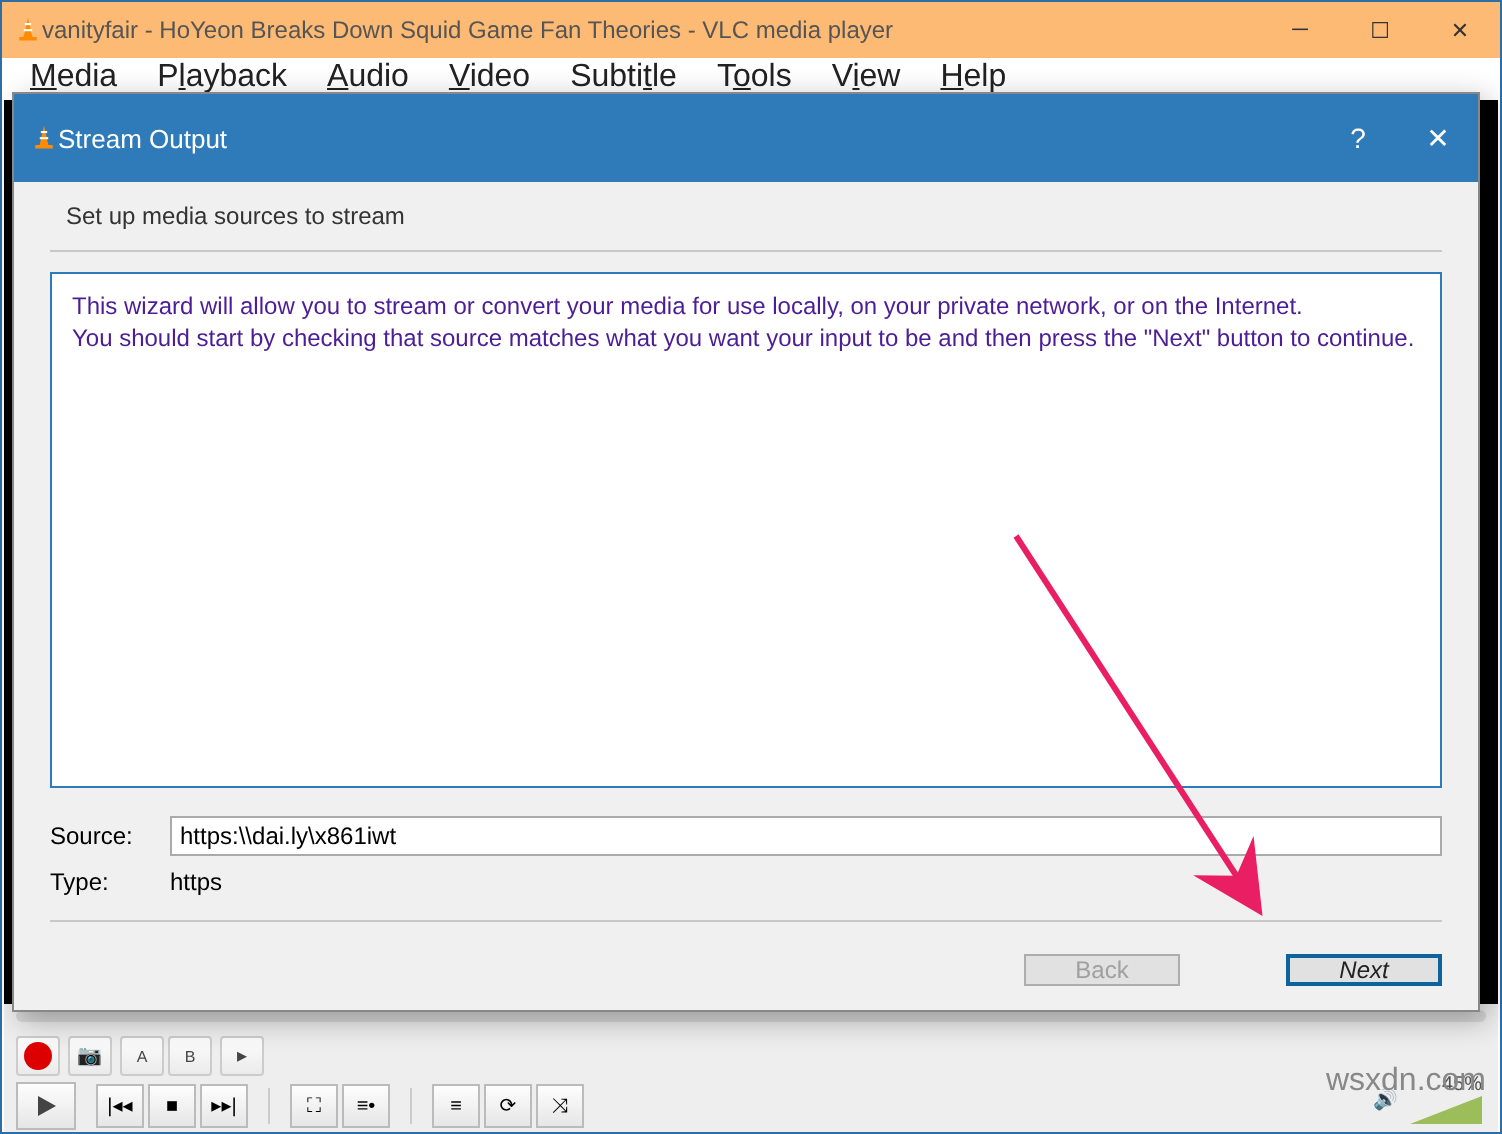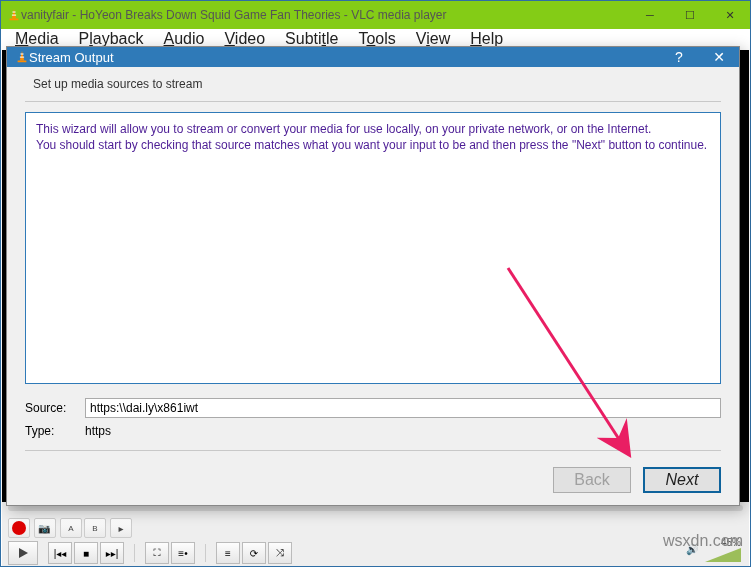--- a/index.html
+++ b/index.html
@@ -1,20 +1,20 @@
 <!DOCTYPE html>
 <html><head>
 <meta charset="utf-8">
 <style>
 * { box-sizing: border-box; font-family: "Segoe UI", Tahoma, sans-serif; }
 body { margin: 0; width: 751px; height: 567px; background: #f0f0f0; overflow: hidden; position: relative; }
 
 
 .vlc-window { position: absolute; top: 0; left: 0; width: 751px; height: 567px; background: #fff; border: 1px solid #2f6ea5; }
-.vlc-titlebar { height: 28px; background: #84cc16; display: flex; align-items: center; padding: 0 0 0 6px; font-size: 12px; color: #555; }
+.vlc-titlebar { height: 28px; background: #fdba74; display: flex; align-items: center; padding: 0 0 0 6px; font-size: 12px; color: #555; }
 .vlc-titlebar .title { flex: 1; }
 .winctrl { width: 40px; height: 28px; display: flex; align-items: center; justify-content: center; color: #333; font-size: 11px; }
 
 .menubar { height: 20px; display: flex; padding: 0 4px; font-size: 16px; color: #222; align-items: center; gap: 0; }
 .menubar span { padding: 2px 10px; }
 .menubar span u { text-decoration: underline; }
 
 .video-area { position: absolute; top: 49px; left: 1px; right: 1px; bottom: 64px; background: #000; }
 
 .bottom-bar { position: absolute; bottom: 0; left: 1px; right: 1px; height: 64px; background: #eeeeee; }
@@ -27,32 +27,32 @@
 .toolbar3 { height: 26px; display: flex; align-items: center; padding: 2px 6px; gap: 10px; }
 .bigplay { width: 30px; height: 24px; border: 1px solid #bbb; background: linear-gradient(#fdfdfd,#e6e6e6); display: flex; align-items: center; justify-content: center; }
 .bigplay svg { width: 12px; height: 12px; }
 .ctrl-btn { width: 24px; height: 22px; border: 1px solid #bbb; background: linear-gradient(#fdfdfd,#e6e6e6); display: flex; align-items: center; justify-content: center; font-size: 10px; }
 .sep { width: 1px; height: 18px; background: #ccc; }
 .status-right { position: absolute; right: 8px; bottom: 4px; display: flex; align-items: center; gap: 6px; font-size: 10px; color: #555; }
 .vol-tri { width: 0; height: 0; border-right: 36px solid #9cbe5a; border-bottom: 0; border-top: 14px solid transparent; position: relative; }
 
 
 .dialog { position: absolute; top: 46px; left: 6px; width: 734px; height: 460px; background: #f0f0f0; border: 1px solid #888; box-shadow: 4px 4px 14px rgba(0,0,0,.3); display: flex; flex-direction: column; }
-.dlg-titlebar { height: 20px; background: #2f7ab8; color: #fff; display: flex; align-items: center; padding: 0 0 0 8px; font-size: 13px; }
+.dlg-titlebar { height: 44px; background: #2f7ab8; color: #fff; display: flex; align-items: center; padding: 0 0 0 8px; font-size: 13px; }
 .dlg-titlebar .title { flex: 1; }
 .dlg-winctrl { width: 40px; height: 28px; display: flex; align-items: center; justify-content: center; color: #fff; font-size: 14px; font-weight: 400; }
 .dlg-body { flex: 1; padding: 10px 18px 12px 18px; display: flex; flex-direction: column; }
 .dlg-heading { font-size: 13px; font-weight: 600; color: #000; margin-bottom: 2px; }
 .dlg-sub { font-size: 12px; color: #333; margin-bottom: 6px; padding-left: 8px; }
 .hr { height: 1px; background: #c8c8c8; margin: 4px 0 10px 0; }
 .wizard-text { border: 1px solid #2f7ab8; background: #fff; padding: 8px 10px; font-size: 12px; color: #4c1d95; flex: 1; line-height: 1.35; }
 .form-grid { display: grid; grid-template-columns: 60px 1fr; gap: 6px 0; margin: 14px 0 8px 0; font-size: 12px; align-items: center; }
 .form-grid input { height: 20px; border: 1px solid #aaa; padding: 0 4px; font-size: 12px; width: 100%; font-family: inherit; }
 .btn-row { display: flex; justify-content: flex-end; gap: 12px; margin-top: 6px; }
-.btn { width: 78px; height: 26px; font-size: 16px; border: 1px solid #adadad; background: #e1e1e1; color: #222; display: flex; align-items: center; justify-content: center; }
+.btn { width: 78px; height: 16px; font-size: 12px; border: 1px solid #adadad; background: #e1e1e1; color: #222; display: flex; align-items: center; justify-content: center; margin-left: 41px; }
 .btn.disabled { color: #a0a0a0; }
 .btn.primary { border: 2px solid #0e639c; background: #e1e1e1; font-style: italic; }
 
 
 .arrow-annot { position: absolute; top: 258px; left: 498px; width: 170px; height: 210px; pointer-events: none; }
 
 .watermark { position: absolute; right: 6px; bottom: 16px; font-size: 16px; color: #888; }
 
 .cone { display: inline-flex; }
 .cone svg { width: 14px; height: 14px; }

